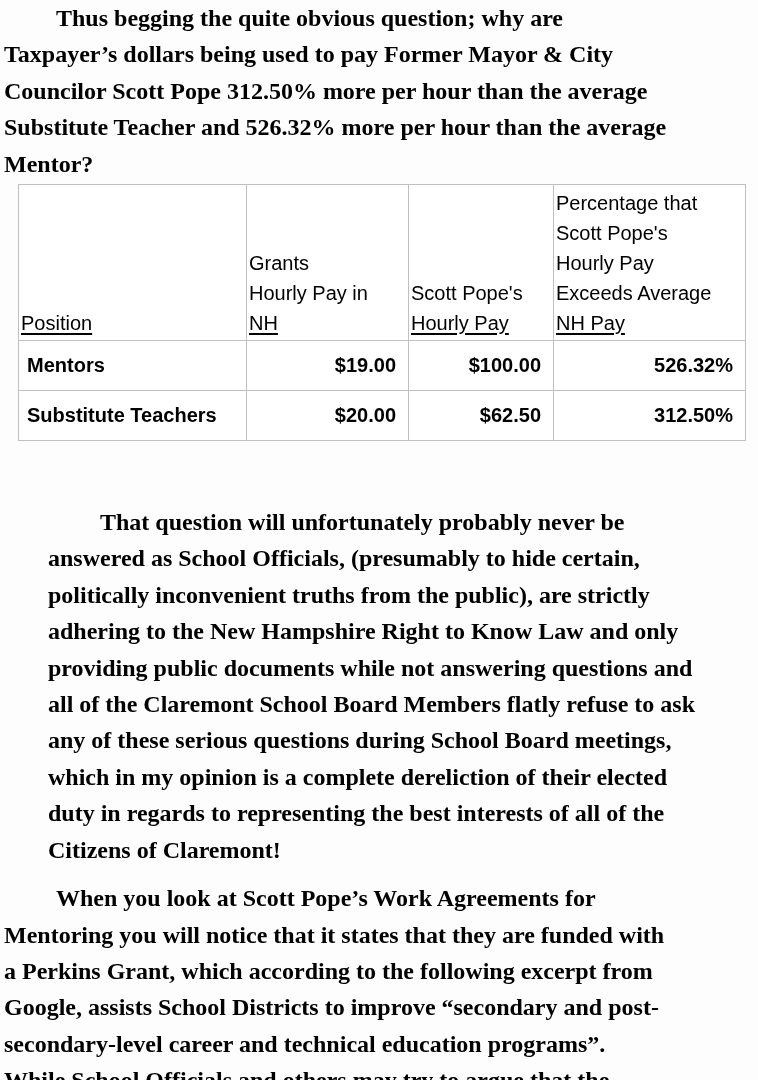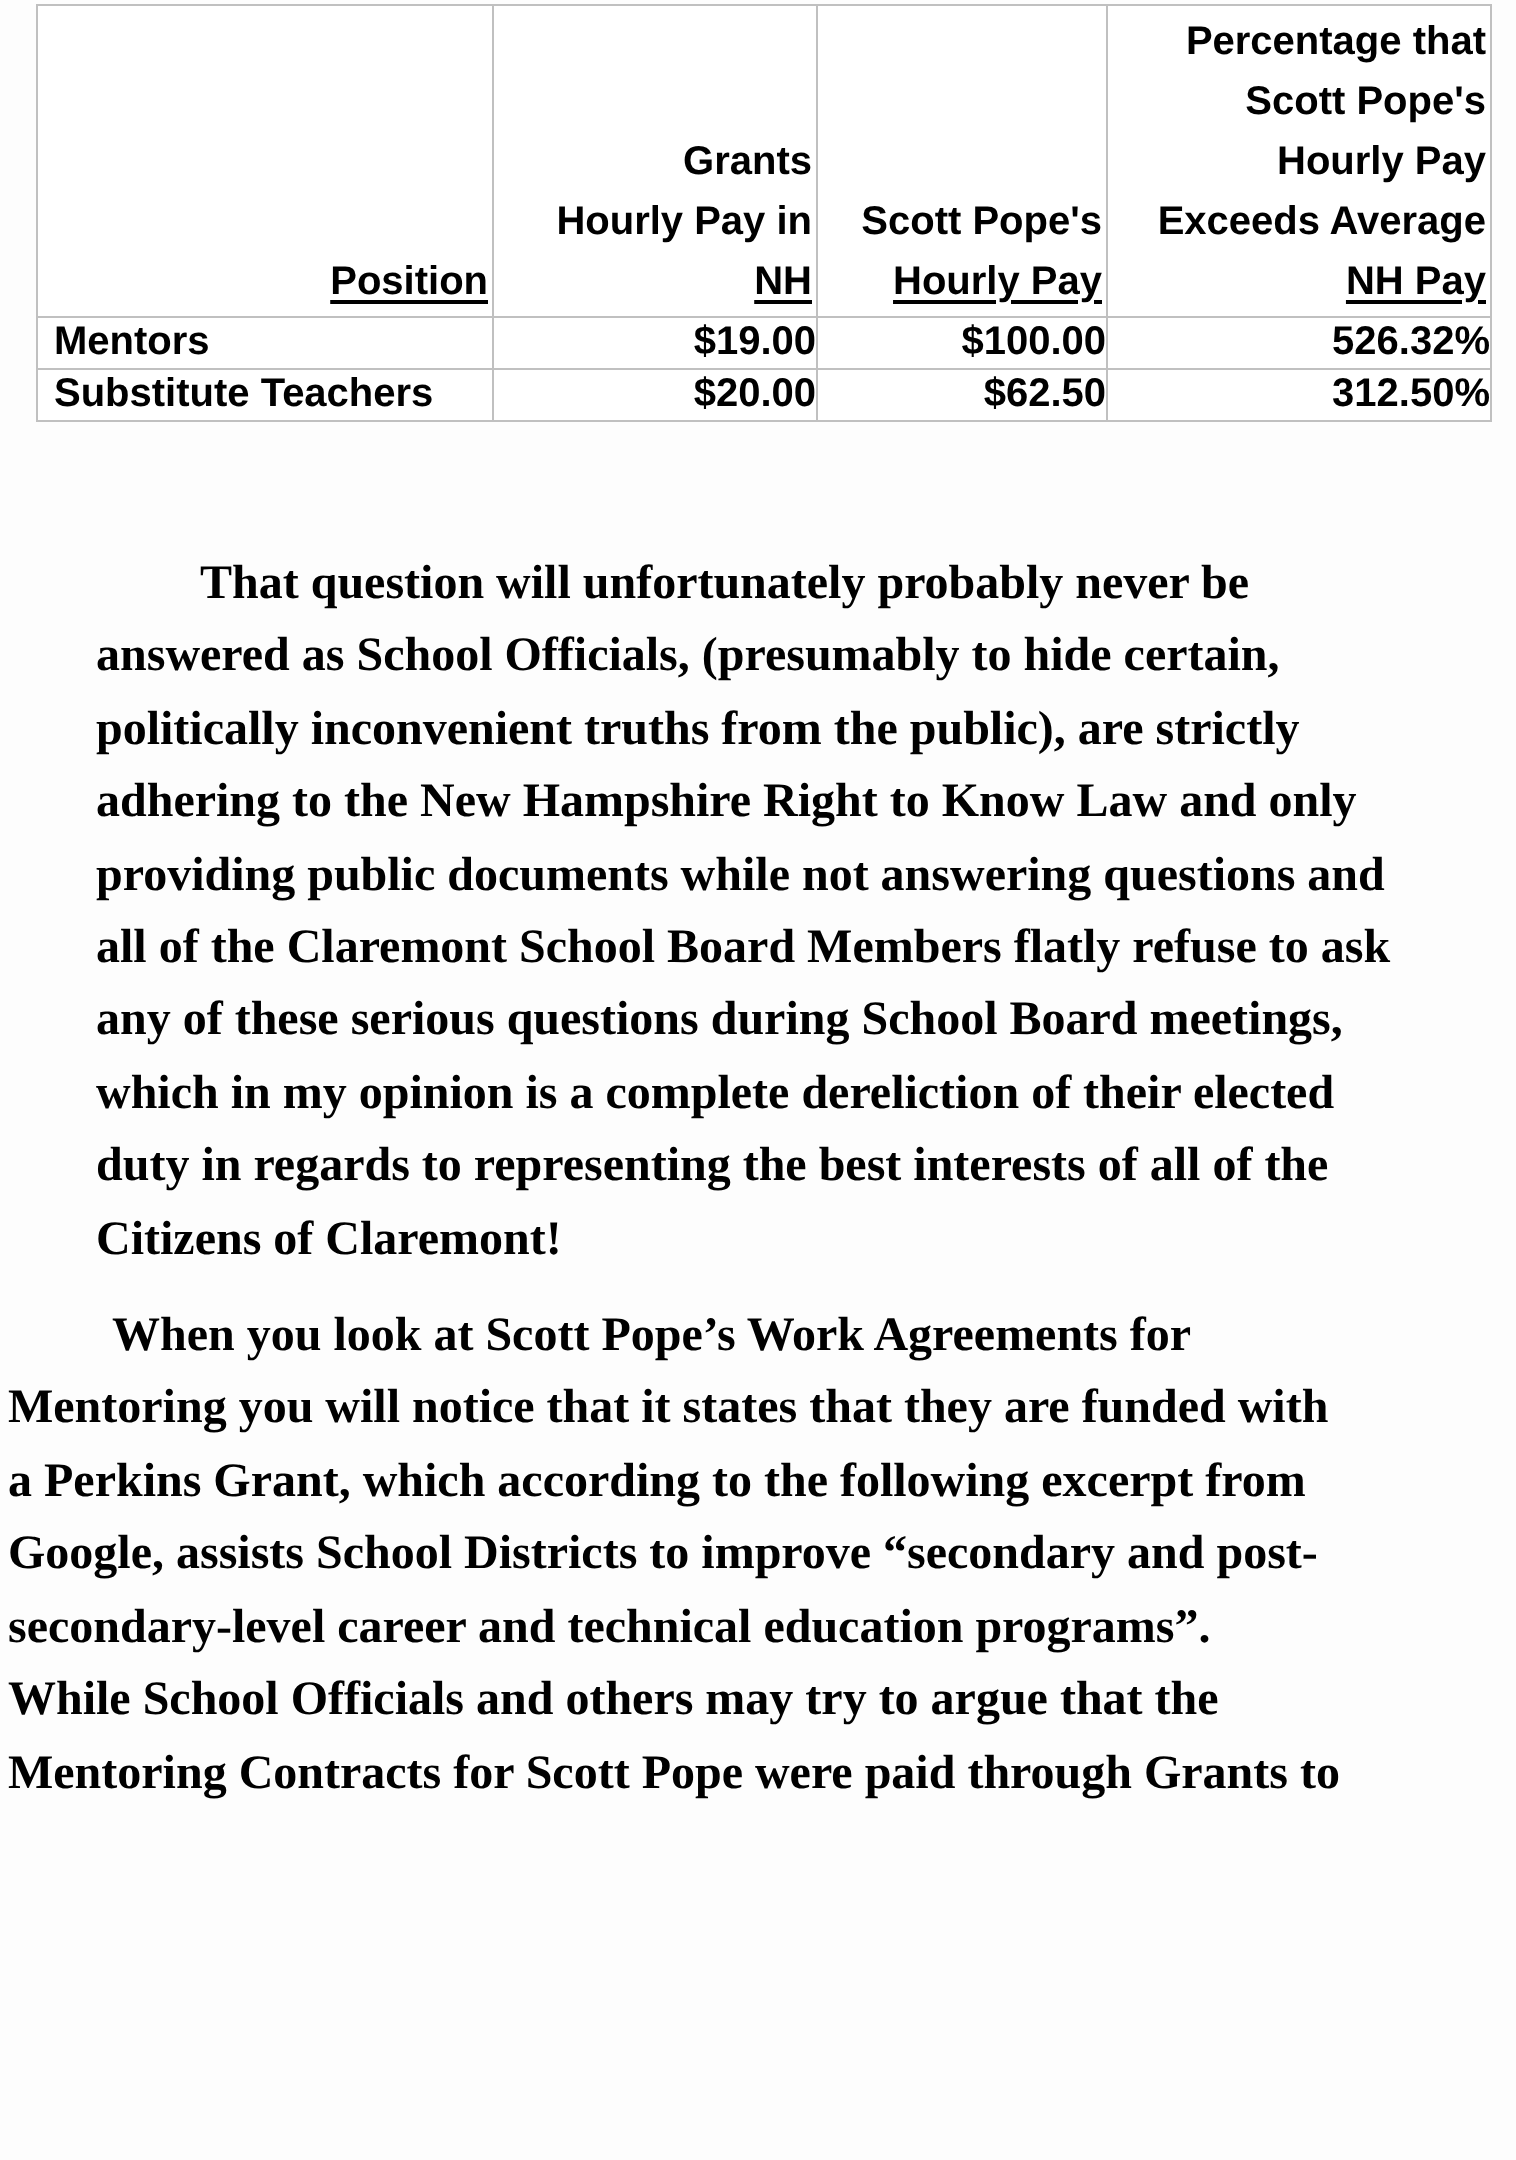--- a/index.html
+++ b/index.html
@@ -42,45 +42,50 @@
     color: #000;
     background: #fff;
   }
   .paytable th, .paytable td {
     border: 1px solid var(--table-border, #c0c0c0);
     white-space: nowrap;
     overflow: hidden;
   }
   .paytable th {
     vertical-align: bottom;
-    text-align: right;
-    font-weight: bold;
+    text-align: left;
+    font-weight: normal;
     padding: 3px 2px 2px 2px;
   }
   .paytable th .hline {
     line-height: 30px;
   }
   .paytable th .u, .paytable td .u {
     text-decoration: underline;
     text-decoration-thickness: 2px;
     text-underline-offset: 3px;
   }
   .paytable td {
     height: 25px;
     line-height: 25px;
-    padding: 0;
+    padding: 12px;
   }
   .paytable td.left  { text-align: left; padding-left: 8px; }
   .paytable td.center{ text-align: right; }
 </style>
 </head>
 <body style="background: rgb(253, 253, 253);">
 
 <div class="page">
 
+  <p class="para para-1">Thus begging the quite obvious question; why are
+Taxpayer’s dollars being used to pay Former Mayor &amp; City
+Councilor Scott Pope 312.50% more per hour than the average
+Substitute Teacher and 526.32% more per hour than the average
+Mentor?</p>
 
   <table class="paytable">
       <colgroup>
         <col style="width: 228px;">
         <col style="width: 162px;">
         <col style="width: 145px;">
         <col style="width: 192px;">
       </colgroup>
       <thead>
         <tr>

